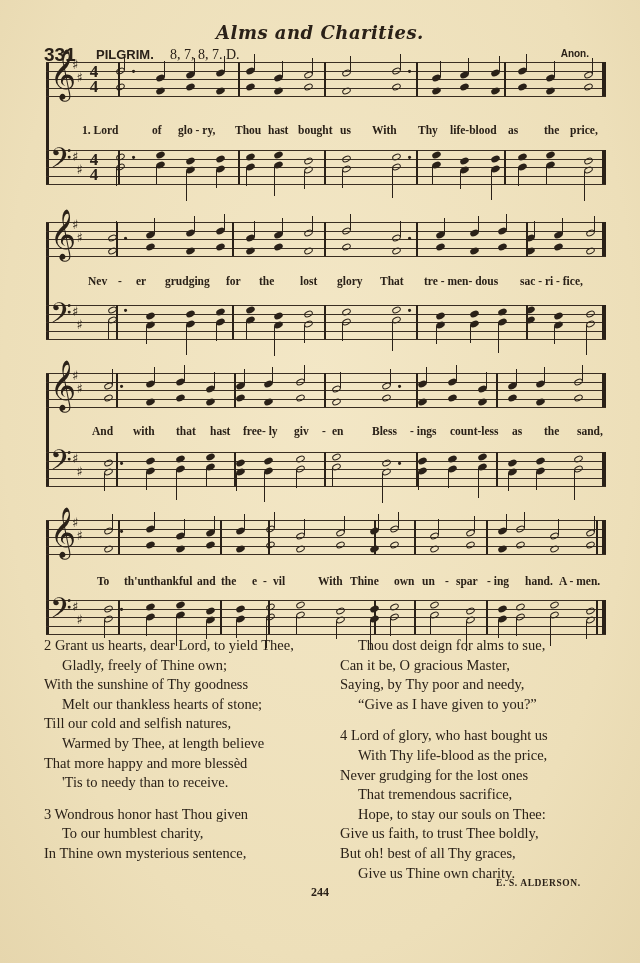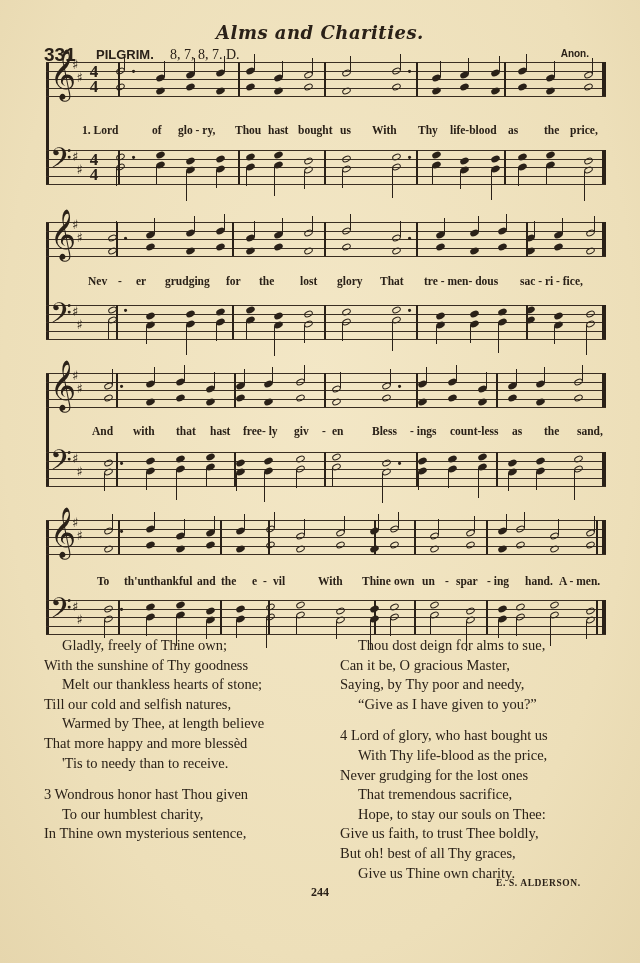--- a/index.html
+++ b/index.html
@@ -558,21 +558,21 @@
         </div>
         <div class="lyrics" style="top: 55px;">
           <span style="left: 51px;">To</span>
           <span style="left: 78px;">th'unthankful</span>
           <span style="left: 151px;">and</span>
           <span style="left: 175px;">the</span>
           <span style="left: 206px;">e</span>
           <span style="left: 217px;">-</span>
           <span style="left: 227px;">vil</span>
           <span style="left: 272px;">With</span>
-          <span style="left: 316px;">Thine</span>
+          <span style="left: 304px;">Thine</span>
           <span style="left: 348px;">own</span>
           <span style="left: 376px;">un</span>
           <span style="left: 399px;">-</span>
           <span style="left: 410px;">spar</span>
           <span style="left: 441px;">- ing</span>
           <span style="left: 479px;">hand.</span>
           <span style="left: 513px;">A - men.</span>
         </div>
         <div class="staff" style="top: 80px;">
           <div class="line" style="top: 0px;"></div>
@@ -637,20 +637,21 @@
           <div class="note hollow" style="left: 504px; top: 12px;"></div>
           <div class="stem" style="left: 504px; top: 16px; height: 30px;"></div>
           <div class="note hollow" style="left: 540px; top: 8px;"></div>
           <div class="note hollow" style="left: 540px; top: 17.4px;"></div>
           <div class="stem" style="left: 540px; top: 21.4px; height: 18px;"></div>
         </div>
       </div>
     </div>
 
   <div class="verses" style="left:44px;" id="verses-left">
+      <div class="v-line">2 Grant us hearts, dear Lord, to yield Thee,</div>
       <div class="v-line indent">Gladly, freely of Thine own;</div>
       <div class="v-line">With the sunshine of Thy goodness</div>
       <div class="v-line indent">Melt our thankless hearts of stone;</div>
       <div class="v-line">Till our cold and selfish natures,</div>
       <div class="v-line indent">Warmed by Thee, at length believe</div>
       <div class="v-line">That more happy and more blessèd</div>
       <div class="v-line indent">'Tis to needy than to receive.</div>
       <div class="gap"></div>
       <div class="v-line">3 Wondrous honor hast Thou given</div>
       <div class="v-line indent">To our humblest charity,</div>

